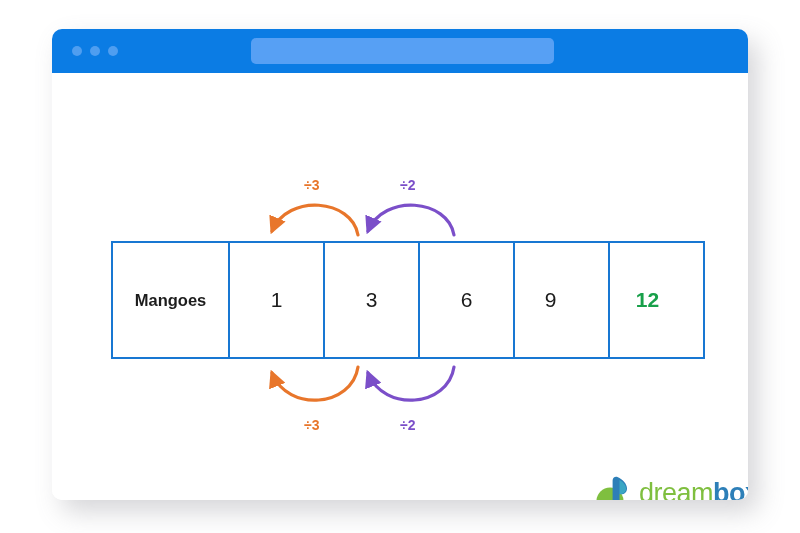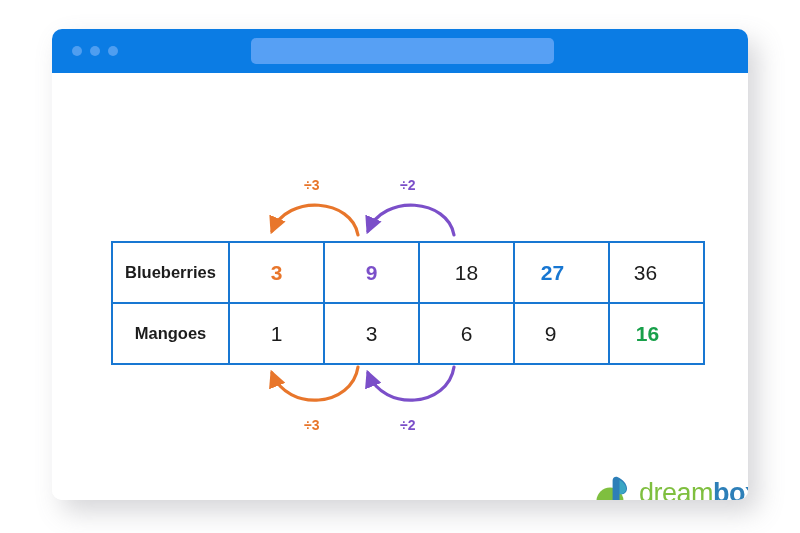--- a/index.html
+++ b/index.html
@@ -210,54 +210,36 @@
 
       <span class="arrow-label lbl-div3-top">÷3</span>
       <span class="arrow-label lbl-div2-top">÷2</span>
       <span class="arrow-label lbl-div3-bot">÷3</span>
       <span class="arrow-label lbl-div2-bot">÷2</span>
       <span class="arrow-label lbl-x3">x3</span>
       <span class="arrow-label lbl-div3-green">÷3</span>
 
       <table id="ratio-table">
         <tbody>
-            <tr>
-          <td class="label-cell">Blueberries</td>
-          <td class="value-cell">
-            <span class="v-orange">3</span>
-          </td>
-          <td class="value-cell">
-            <span class="v-purple">9</span>
-          </td>
-          <td class="value-cell">
-            <span>18</span>
-          </td>
-          <td class="value-cell" id="cell-bb-27">
-            <span class="v-blue">27</span>
-          </td>
-          <td class="value-cell" id="cell-bb-36">
-            <span>36</span>
-          </td>
-        </tr>
         <tr>
           <td class="label-cell">Mangoes</td>
           <td class="value-cell">
             <span>1</span>
           </td>
           <td class="value-cell">
             <span>3</span>
           </td>
           <td class="value-cell">
             <span>6</span>
           </td>
           <td class="value-cell" id="cell-mg-9">
             <span>9</span>
           </td>
           <td class="value-cell" id="cell-mg-12">
-            <span class="v-green">16</span>
+            <span class="v-green">12</span>
           </td>
         </tr>
       </tbody>
         </table>
 
       <div id="logo">
         <svg id="logo-mark" width="40" height="42" viewBox="0 0 40 42">
           <circle cx="15" cy="27" r="13.5" fill="#7fbf3f"></circle>
           <path d="M22.5 3 C28 5.5 32 10 32 14.5 C32 19 28 21 24.5 20 L24.5 30
                    C24.5 35.5 20.5 39.5 15.5 39.5 C11.5 39.5 8.5 37 7.5 33.5

